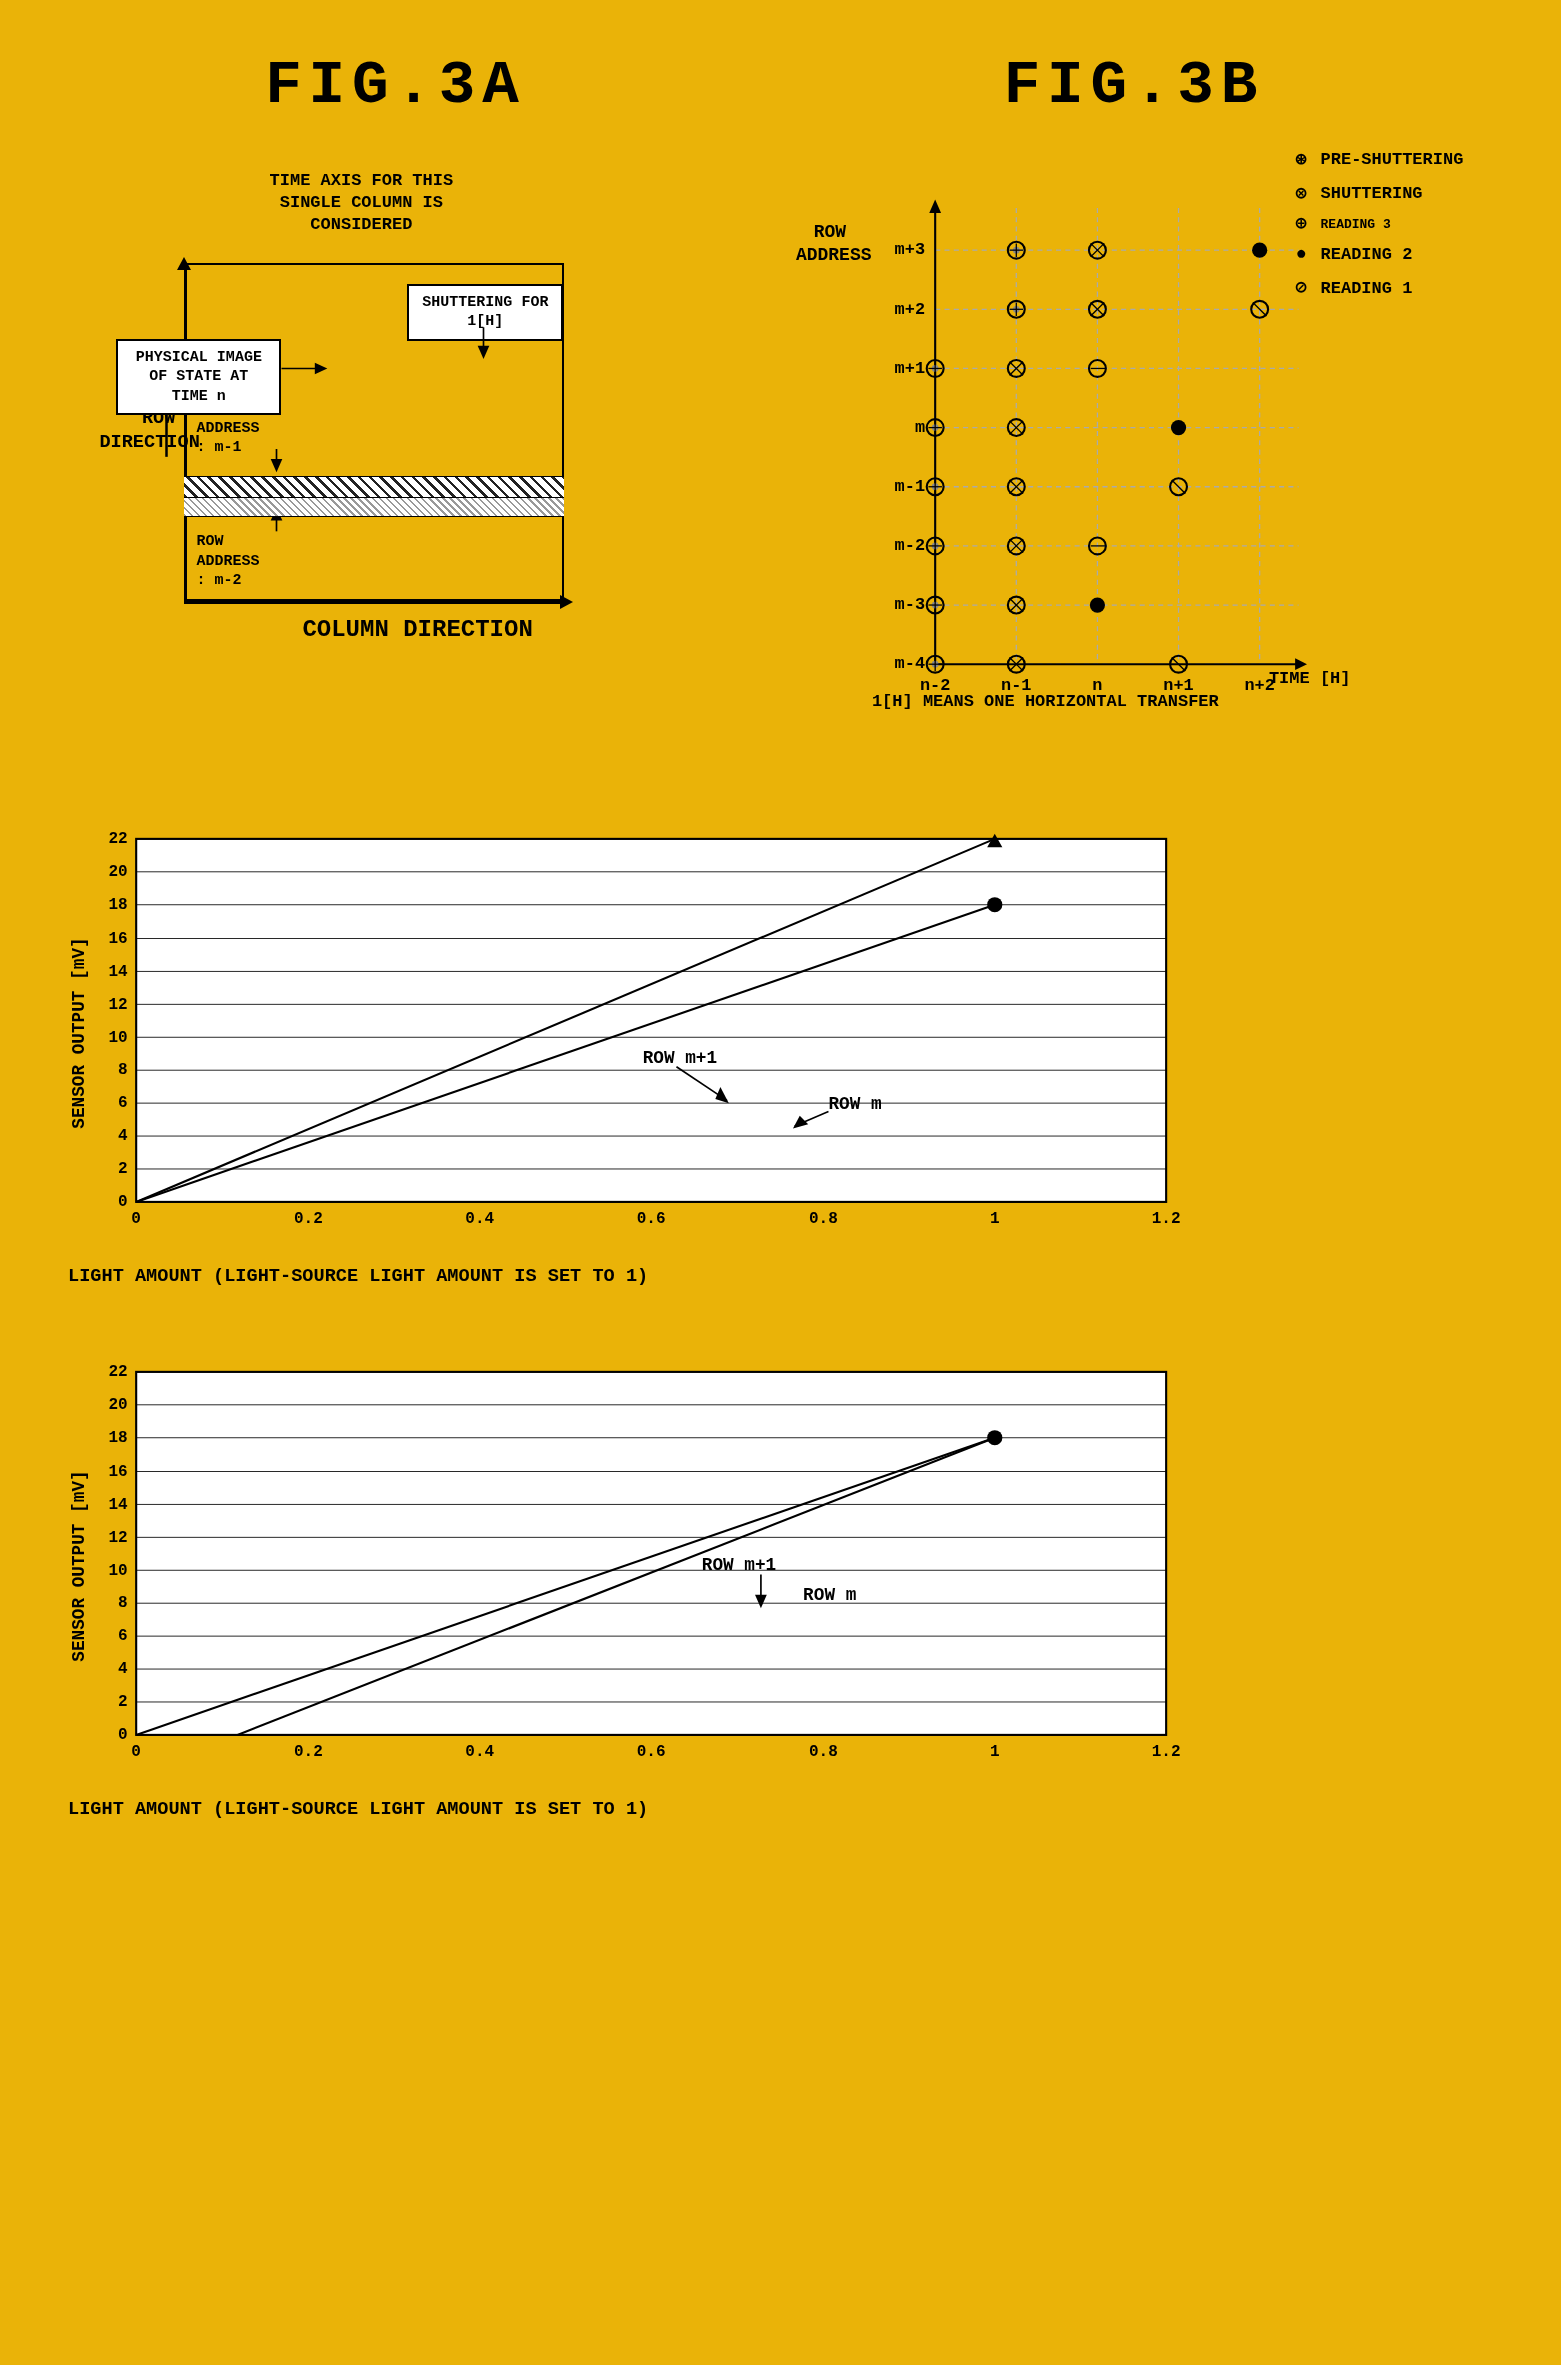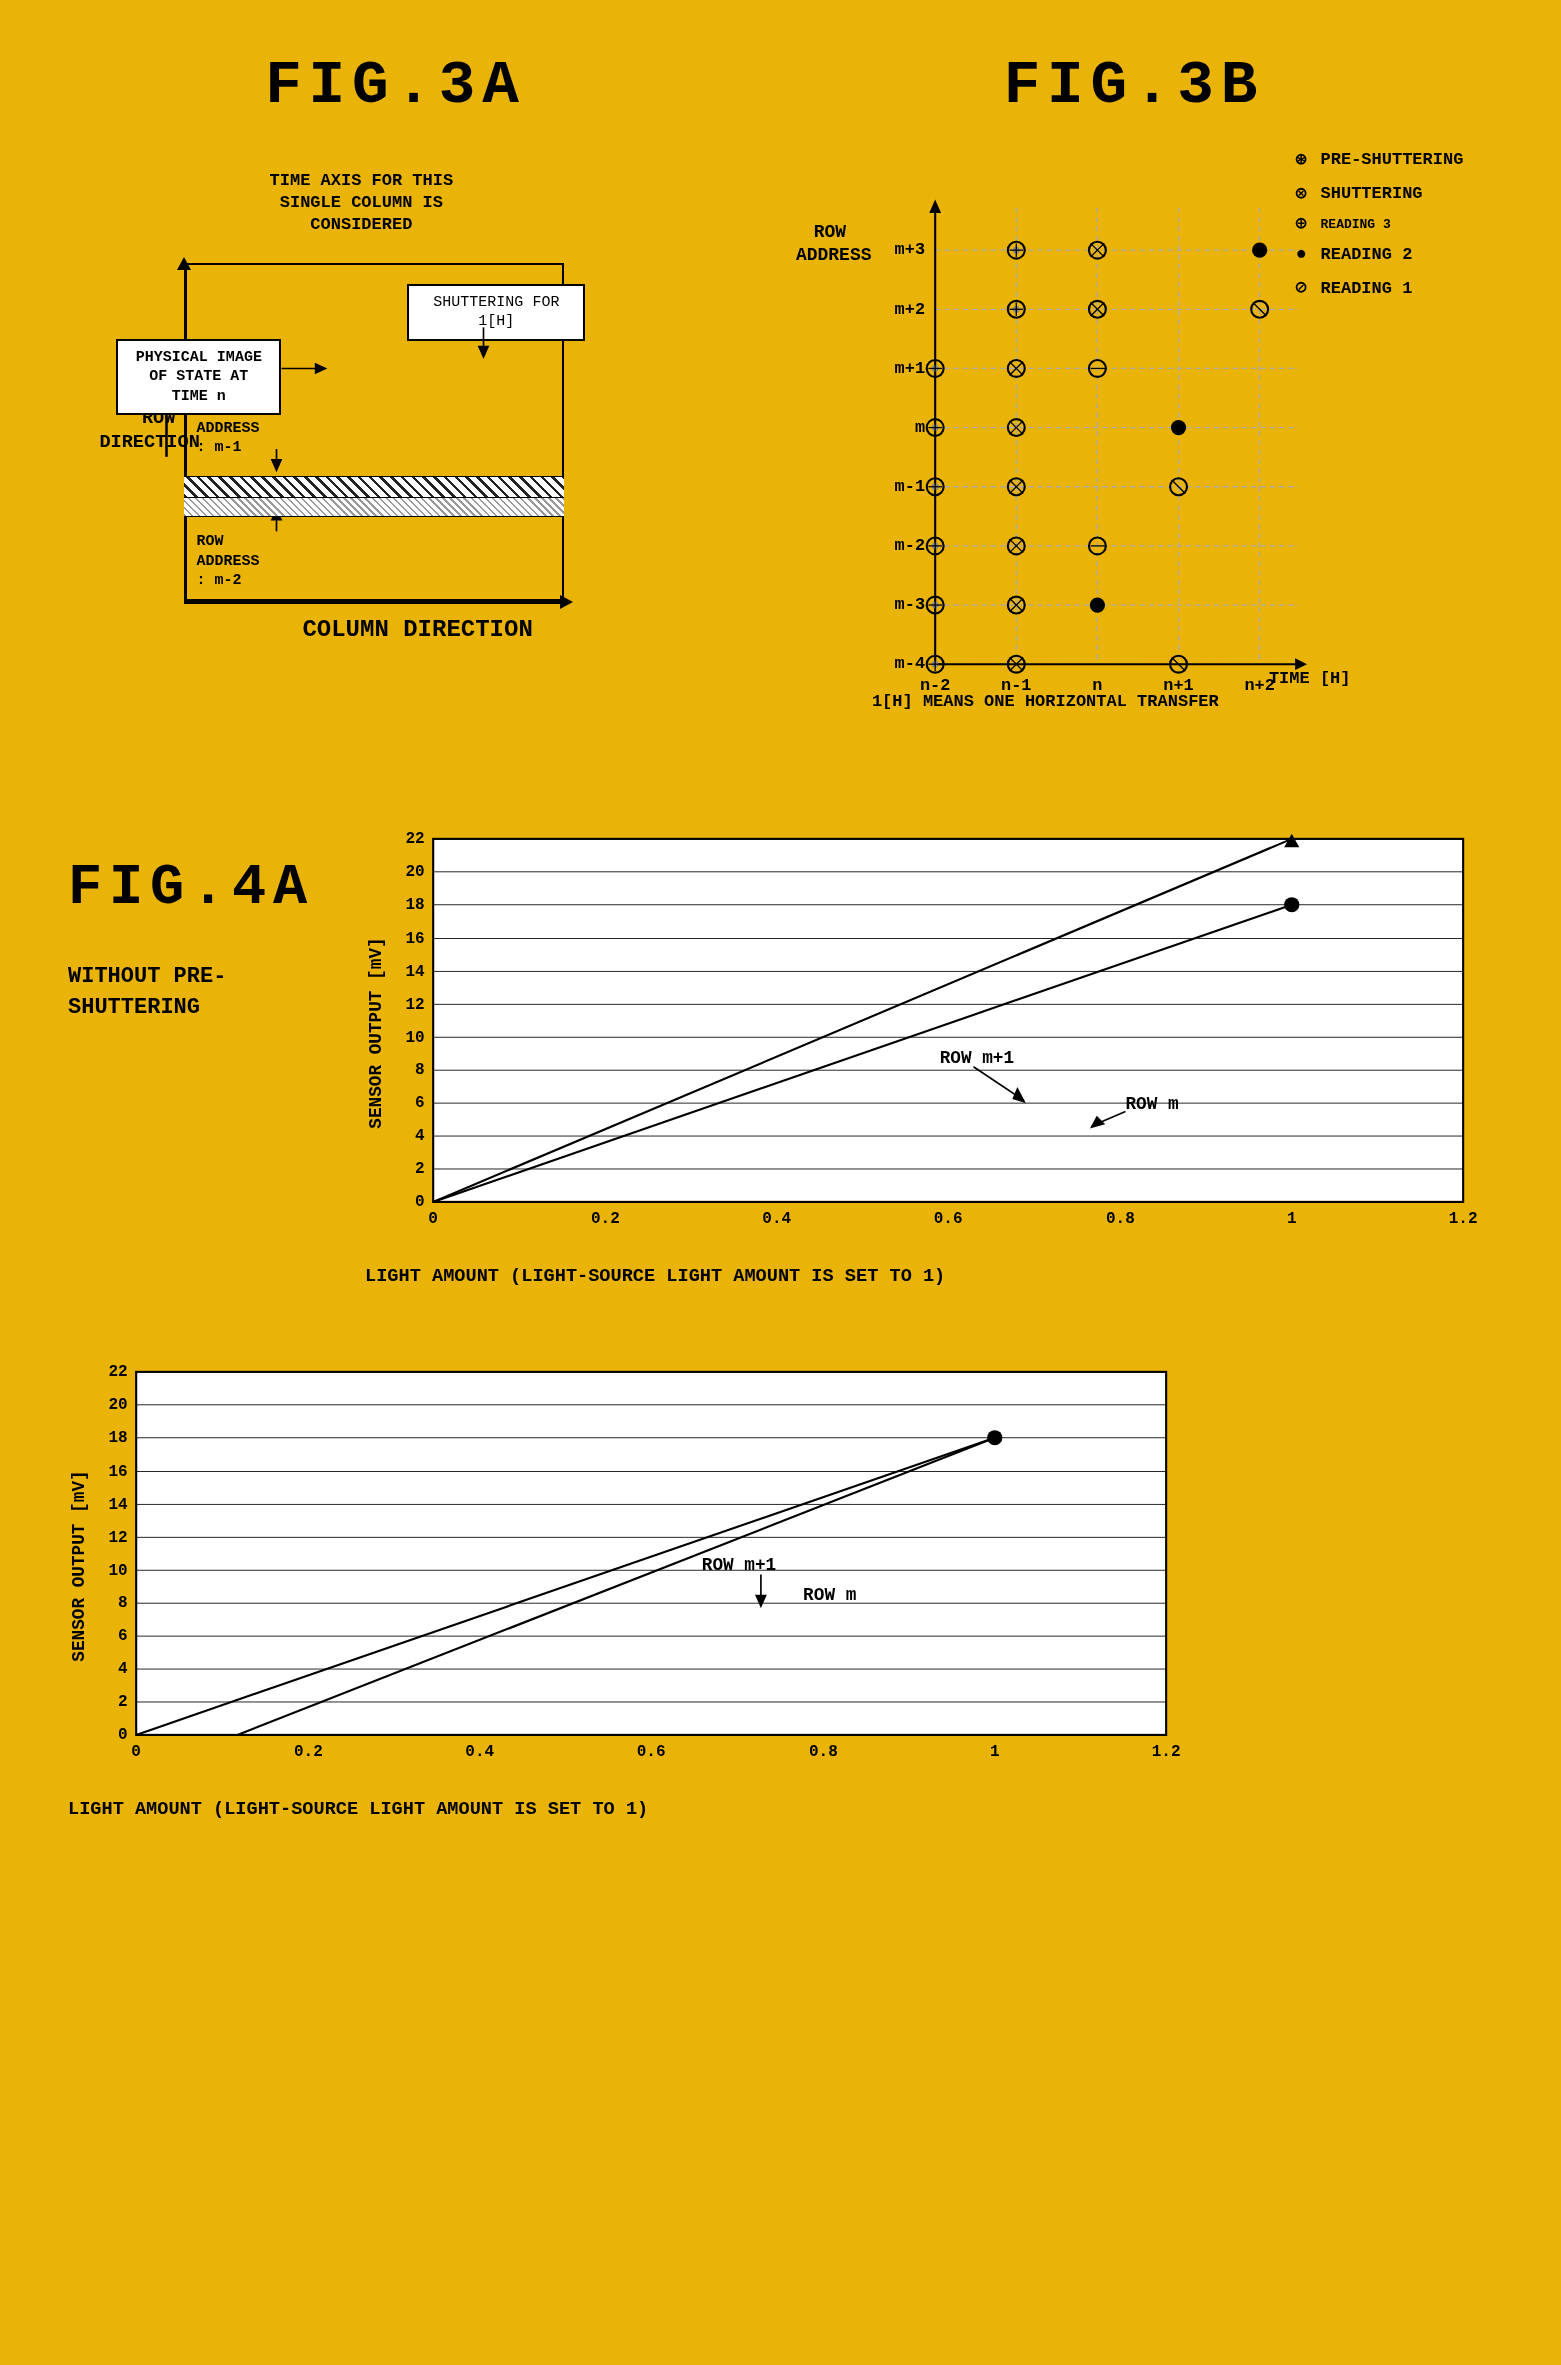--- a/index.html
+++ b/index.html
@@ -215,21 +215,21 @@
 
         <div class="diagram-box"></div>
 
         <div class="physical-image-box" style="position:absolute;left:17px;top:194px;border:2.1px solid black;padding:6.8px 8.5px;font-size:15px;font-weight:bold;line-height:1.3;text-align:center;width:165px;background:white;z-index:5;">PHYSICAL IMAGE OF STATE AT TIME n</div>
 
         <svg style="position:absolute;left:182px;top:211px;z-index:6;" width="51" height="25" viewBox="0 0 60 30">
           <line x1="0" y1="15" x2="45" y2="15" stroke="black" stroke-width="2"></line>
           <polygon points="55,15 40,8 40,22" fill="black"></polygon>
         </svg>
 
-        <div class="shuttering-box" style="position:absolute;left:308px;top:139px;border:2.1px solid black;padding:6.8px 8.5px;font-size:15px;font-weight:normal;line-height:1.3;width:178px;background:white;z-index:5;">SHUTTERING FOR 1[H]</div>
+        <div class="shuttering-box" style="position:absolute;left:308px;top:139px;border:2.1px solid black;padding:6.8px 8.5px;font-size:15px;font-weight:bold;line-height:1.3;width:156px;background:white;z-index:5;">SHUTTERING FOR 1[H]</div>
 
         <svg style="position:absolute;left:372px;top:182px;z-index:6;" width="25" height="34" viewBox="0 0 30 40">
           <line x1="15" y1="0" x2="15" y2="28" stroke="black" stroke-width="2"></line>
           <polygon points="15,38 8,22 22,22" fill="black"></polygon>
         </svg>
 
         <div style="position:absolute;left:97px;top:254px;font-size:15px;font-weight:bold;line-height:1.3;">
           ROW<br>ADDRESS<br>: m-1
         </div>
 
@@ -434,24 +434,20 @@
 
         <div style="position:absolute;left:473px;top:516px;font-size:17px;font-weight:bold;margin-top:8px;">TIME [H]</div>
 
         <div style="position:absolute;left:76px;top:545px;font-size:17px;font-weight:bold;line-height:1.4;">1[H] MEANS ONE HORIZONTAL TRANSFER</div>
 
       </div>
     </div>
   </div>
 
   <div class="fig4-row">
-    <div class="fig4-label">
-      <div class="fig-title" style="font-size:57px;">FIG.4A</div>
-      <div class="fig4-subtitle">WITHOUT PRE-SHUTTERING</div>
-    </div>
     <div class="chart-container">
       <svg class="chart-svg" width="1141" height="439" viewBox="0 0 1350 520">
 
         <rect x="80" y="20" width="1220" height="430" fill="white" stroke="black" stroke-width="2.5"></rect>
 
         <line x1="80" y1="450" x2="1300" y2="450" stroke="black" stroke-width="1.5"></line>
         <line x1="80" y1="411" x2="1300" y2="411" stroke="black" stroke-width="1"></line>
         <line x1="80" y1="372" x2="1300" y2="372" stroke="black" stroke-width="1"></line>
         <line x1="80" y1="333" x2="1300" y2="333" stroke="black" stroke-width="1"></line>
         <line x1="80" y1="294" x2="1300" y2="294" stroke="black" stroke-width="1"></line>

